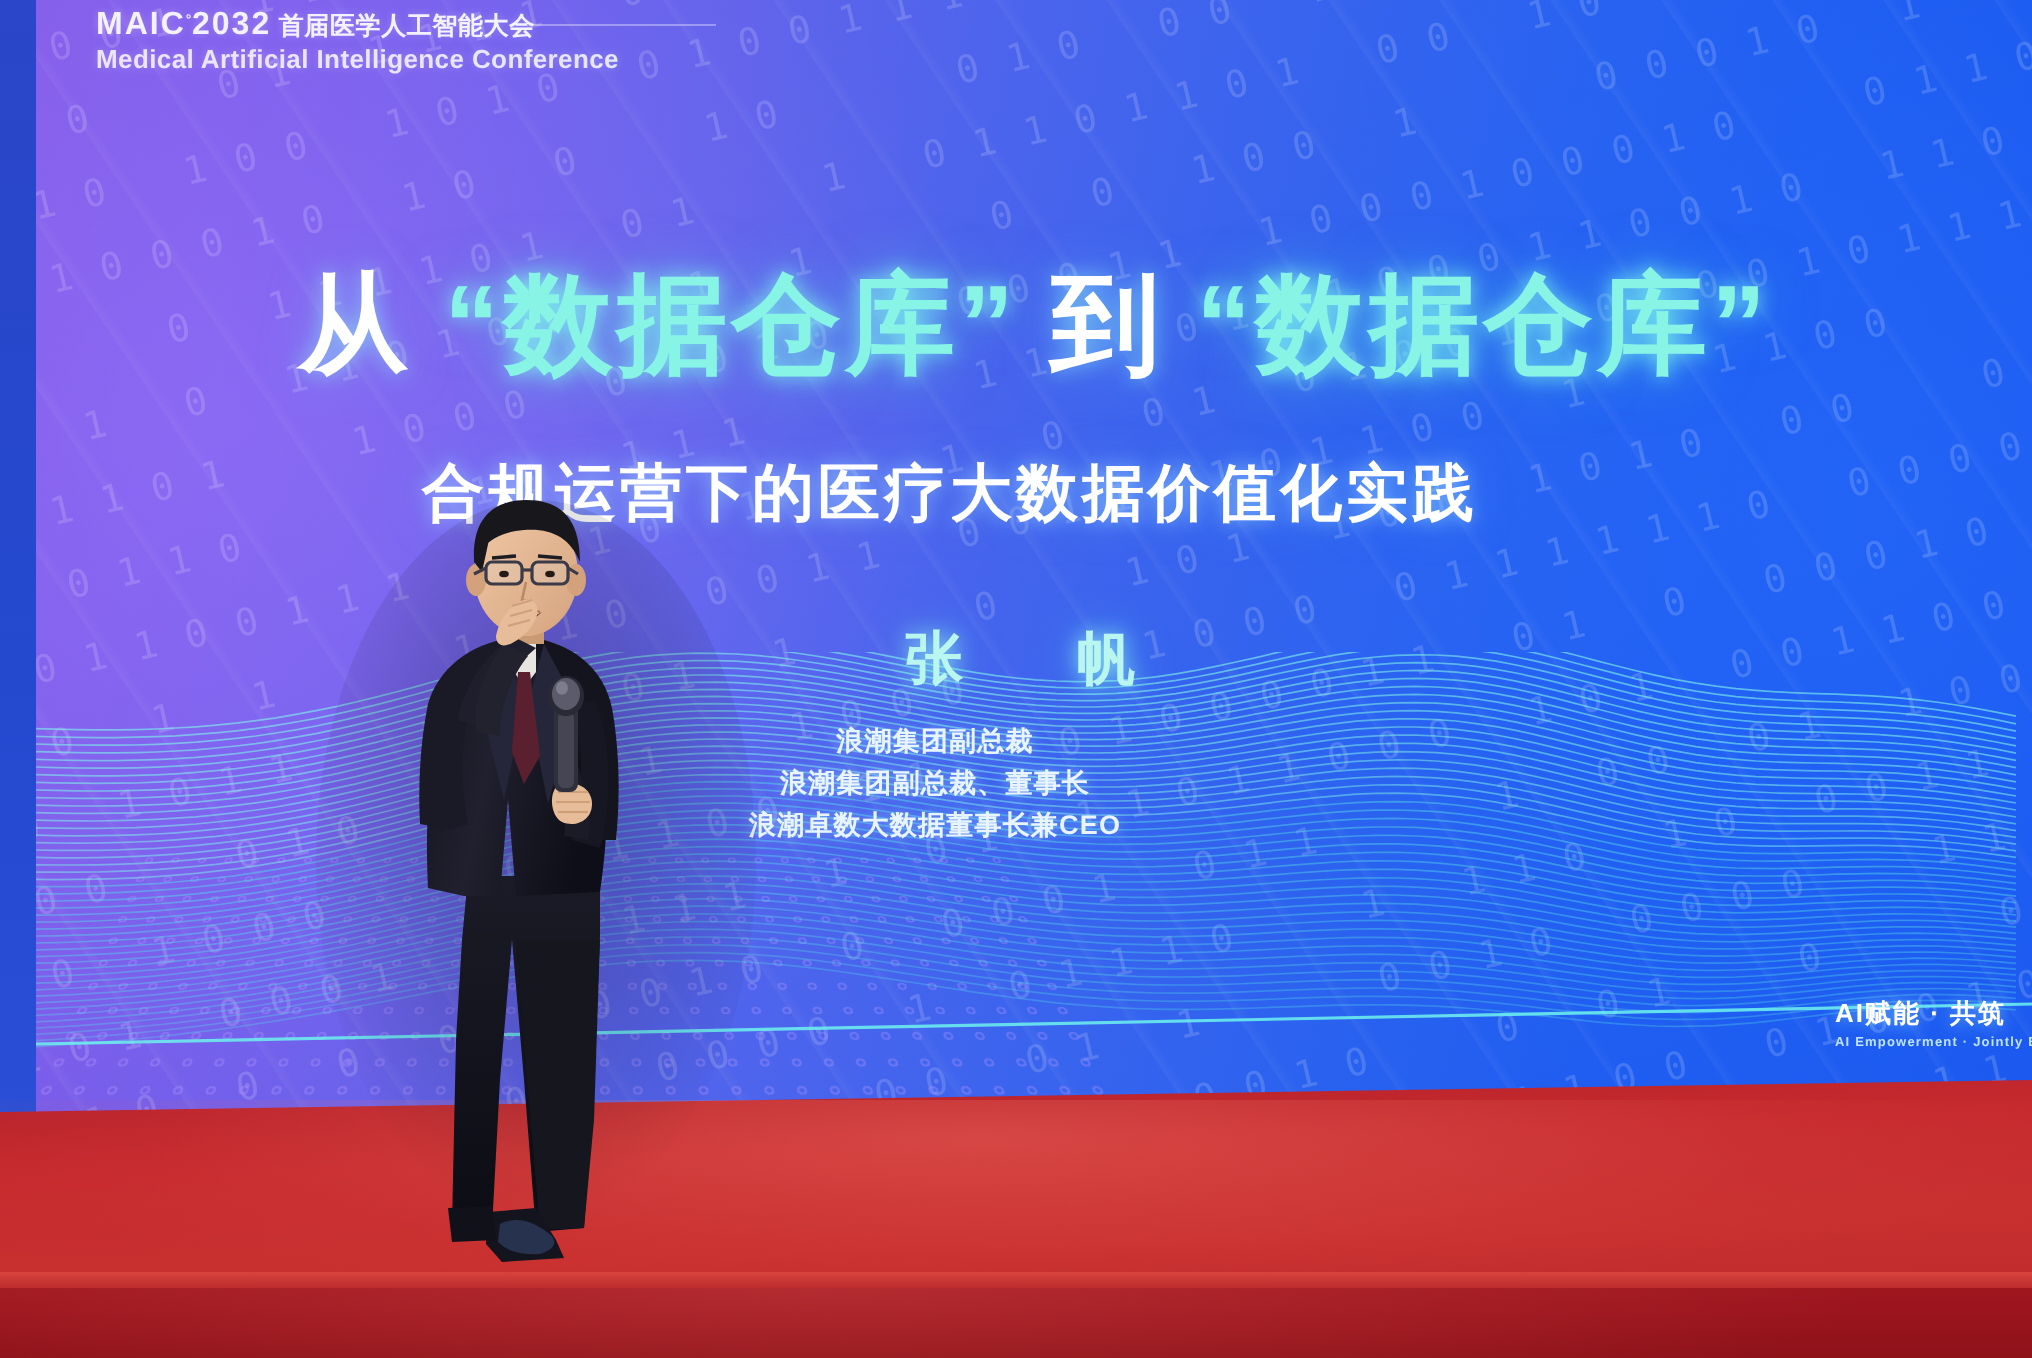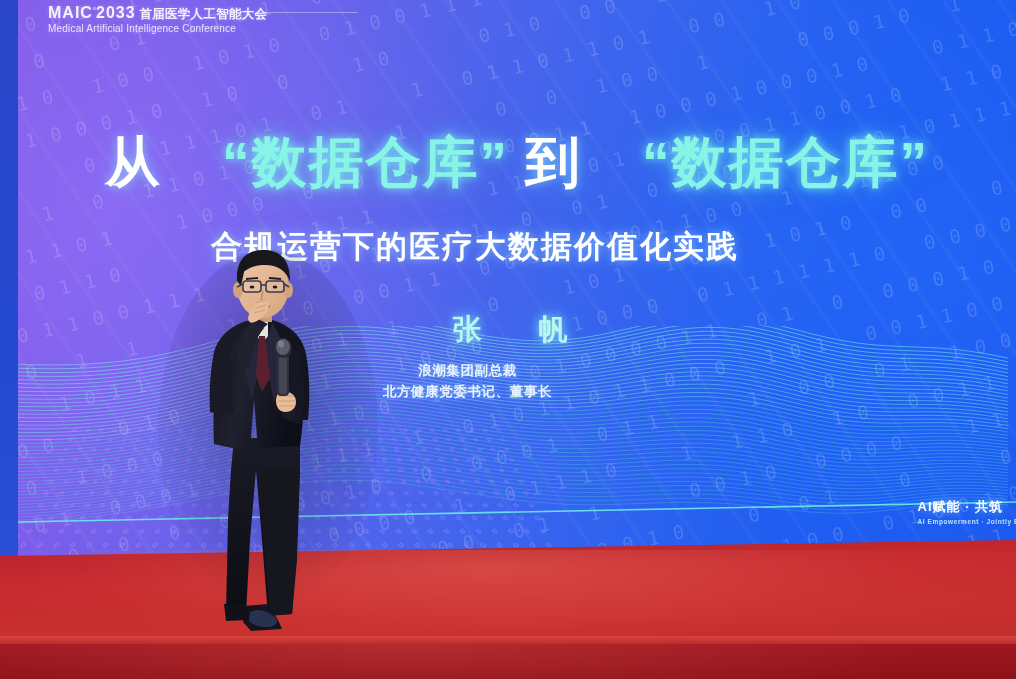--- a/index.html
+++ b/index.html
@@ -124,22 +124,22 @@
   }
   .conf-logo .logo-cn .maic {
     font-size: 16px;
     letter-spacing: 1px;
   }
   .conf-logo .logo-cn .sup {
     font-size: 7px;
     vertical-align: super;
   }
   .conf-logo .logo-en {
-    font-size: 10px;
-    font-weight: normal;
+    font-size: 13px;
+    font-weight: bold;
     letter-spacing: 0.2px;
     white-space: nowrap;
     opacity: 0.92;
     margin-top: 1px;
   }
   .logo-rule {
     position: absolute;
     left: 248px;
     top: 12px;
     width: 92px;
@@ -173,21 +173,20 @@
     color: #ffffff;
     text-shadow:
       0 0 10px rgba(150,255,245,0.55),
       0 0 26px rgba(120,220,255,0.35);
   }
   .title-main .q {
     color: #88f4e6;
     text-shadow:
       0 0 10px rgba(130,255,240,0.85),
       0 0 28px rgba(90,230,230,0.55);
-    margin-left: 44px;
   }
   .title-main .gap { display:inline-block; width: 16px; }
   .title-sub {
     position: absolute;
     top: 226px;
     width: 914px;
     font-size: 31px;
     font-weight: bold;
     letter-spacing: 2px;
     white-space: nowrap;
@@ -382,34 +381,35 @@
           <path d="M0.0 188.0L10.0 187.5L20.0 186.9L30.0 186.2L40.0 185.4L50.0 184.5L60.0 183.5L70.0 182.4L80.0 181.2L90.0 179.9L100.0 178.5L110.0 177.0L120.0 175.3L130.0 173.6L140.0 171.8L150.0 169.9L160.0 168.0L170.0 166.0L180.0 163.9L190.0 161.8L200.0 159.7L210.0 157.6L220.0 155.6L230.0 153.6L240.0 151.7L250.0 149.9L260.0 148.3L270.0 146.9L280.0 145.6L290.0 144.5L300.0 143.6L310.0 143.0L320.0 142.6L330.0 142.5L340.0 142.6L350.0 142.9L360.0 143.4L370.0 144.2L380.0 145.1L390.0 146.2L400.0 147.5L410.0 148.9L420.0 150.3L430.0 151.9L440.0 153.5L450.0 155.1L460.0 156.6L470.0 158.2L480.0 159.6L490.0 161.0L500.0 162.3L510.0 163.4L520.0 164.3L530.0 165.1L540.0 165.7L550.0 166.2L560.0 166.4L570.0 166.5L580.0 166.5L590.0 166.3L600.0 166.0L610.0 165.6L620.0 165.2L630.0 164.8L640.0 164.4L650.0 164.1L660.0 163.9L670.0 163.8L680.0 163.9L690.0 164.2L700.0 164.7L710.0 165.4L720.0 166.3L730.0 167.3L740.0 168.5L750.0 169.8L760.0 171.1L770.0 172.4L780.0 173.6L790.0 174.7L800.0 175.6L810.0 176.3L820.0 176.7L830.0 176.8L840.0 176.6L850.0 176.1L860.0 175.4L870.0 174.5L880.0 173.5L890.0 172.4L900.0 171.2L910.0 170.2L920.0 169.4L930.0 168.7L940.0 168.4L950.0 168.3L960.0 168.4L970.0 168.9L980.0 169.5L990.0 170.3" stroke="#54d9e8" stroke-opacity="0.34" fill="none" stroke-width="0.85"></path>
           <path d="M0.0 191.2L10.0 190.6L20.0 189.9L30.0 189.2L40.0 188.4L50.0 187.5L60.0 186.5L70.0 185.4L80.0 184.2L90.0 182.9L100.0 181.5L110.0 180.0L120.0 178.4L130.0 176.7L140.0 174.9L150.0 173.0L160.0 171.1L170.0 169.1L180.0 167.1L190.0 165.1L200.0 163.0L210.0 161.0L220.0 159.0L230.0 157.1L240.0 155.2L250.0 153.5L260.0 151.9L270.0 150.5L280.0 149.3L290.0 148.2L300.0 147.4L310.0 146.8L320.0 146.5L330.0 146.4L340.0 146.5L350.0 146.8L360.0 147.4L370.0 148.1L380.0 149.1L390.0 150.2L400.0 151.5L410.0 152.9L420.0 154.3L430.0 155.9L440.0 157.5L450.0 159.0L460.0 160.6L470.0 162.2L480.0 163.6L490.0 165.0L500.0 166.2L510.0 167.3L520.0 168.3L530.0 169.1L540.0 169.7L550.0 170.2L560.0 170.5L570.0 170.6L580.0 170.6L590.0 170.4L600.0 170.1L610.0 169.7L620.0 169.3L630.0 168.9L640.0 168.6L650.0 168.3L660.0 168.1L670.0 168.0L680.0 168.1L690.0 168.4L700.0 168.9L710.0 169.5L720.0 170.4L730.0 171.4L740.0 172.5L750.0 173.7L760.0 175.0L770.0 176.2L780.0 177.4L790.0 178.4L800.0 179.2L810.0 179.8L820.0 180.2L830.0 180.3L840.0 180.0L850.0 179.5L860.0 178.7L870.0 177.8L880.0 176.7L890.0 175.5L900.0 174.4L910.0 173.3L920.0 172.4L930.0 171.8L940.0 171.3L950.0 171.2L960.0 171.4L970.0 171.8L980.0 172.4L990.0 173.2" stroke="#54d9e8" stroke-opacity="0.33" fill="none" stroke-width="0.85"></path>
           <path d="M0.0 194.3L10.0 193.7L20.0 193.0L30.0 192.2L40.0 191.4L50.0 190.5L60.0 189.5L70.0 188.4L80.0 187.2L90.0 185.9L100.0 184.5L110.0 183.0L120.0 181.4L130.0 179.7L140.0 178.0L150.0 176.2L160.0 174.3L170.0 172.3L180.0 170.3L190.0 168.3L200.0 166.3L210.0 164.3L220.0 162.4L230.0 160.5L240.0 158.7L250.0 157.1L260.0 155.5L270.0 154.2L280.0 153.0L290.0 152.0L300.0 151.2L310.0 150.7L320.0 150.4L330.0 150.3L340.0 150.4L350.0 150.8L360.0 151.3L370.0 152.1L380.0 153.1L390.0 154.2L400.0 155.5L410.0 156.9L420.0 158.3L430.0 159.9L440.0 161.5L450.0 163.0L460.0 164.6L470.0 166.1L480.0 167.6L490.0 169.0L500.0 170.2L510.0 171.3L520.0 172.3L530.0 173.1L540.0 173.8L550.0 174.2L560.0 174.5L570.0 174.7L580.0 174.6L590.0 174.5L600.0 174.2L610.0 173.9L620.0 173.5L630.0 173.1L640.0 172.7L650.0 172.4L660.0 172.2L670.0 172.2L680.0 172.3L690.0 172.5L700.0 173.0L710.0 173.6L720.0 174.5L730.0 175.4L740.0 176.5L750.0 177.7L760.0 178.9L770.0 180.0L780.0 181.1L790.0 182.1L800.0 182.9L810.0 183.4L820.0 183.7L830.0 183.7L840.0 183.4L850.0 182.8L860.0 182.0L870.0 181.0L880.0 179.9L890.0 178.7L900.0 177.5L910.0 176.4L920.0 175.5L930.0 174.8L940.0 174.3L950.0 174.2L960.0 174.3L970.0 174.7L980.0 175.3L990.0 176.0" stroke="#54d9e8" stroke-opacity="0.33" fill="none" stroke-width="0.85"></path>
           <path d="M0.0 197.3L10.0 196.7L20.0 196.0L30.0 195.3L40.0 194.4L50.0 193.5L60.0 192.5L70.0 191.3L80.0 190.1L90.0 188.9L100.0 187.5L110.0 186.0L120.0 184.4L130.0 182.8L140.0 181.1L150.0 179.3L160.0 177.4L170.0 175.5L180.0 173.6L190.0 171.6L200.0 169.6L210.0 167.7L220.0 165.8L230.0 164.0L240.0 162.3L250.0 160.7L260.0 159.2L270.0 157.9L280.0 156.7L290.0 155.8L300.0 155.1L310.0 154.5L320.0 154.3L330.0 154.2L340.0 154.4L350.0 154.7L360.0 155.3L370.0 156.1L380.0 157.1L390.0 158.2L400.0 159.5L410.0 160.9L420.0 162.4L430.0 163.9L440.0 165.5L450.0 167.1L460.0 168.6L470.0 170.2L480.0 171.6L490.0 173.0L500.0 174.2L510.0 175.4L520.0 176.3L530.0 177.1L540.0 177.8L550.0 178.3L560.0 178.6L570.0 178.7L580.0 178.7L590.0 178.6L600.0 178.3L610.0 178.0L620.0 177.6L630.0 177.3L640.0 176.9L650.0 176.6L660.0 176.4L670.0 176.4L680.0 176.4L690.0 176.7L700.0 177.1L710.0 177.7L720.0 178.5L730.0 179.4L740.0 180.5L750.0 181.6L760.0 182.7L770.0 183.8L780.0 184.9L790.0 185.8L800.0 186.5L810.0 187.0L820.0 187.2L830.0 187.1L840.0 186.8L850.0 186.1L860.0 185.3L870.0 184.2L880.0 183.0L890.0 181.8L900.0 180.6L910.0 179.4L920.0 178.5L930.0 177.7L940.0 177.3L950.0 177.1L960.0 177.2L970.0 177.6L980.0 178.2L990.0 178.9" stroke="#54d9e8" stroke-opacity="0.32" fill="none" stroke-width="0.85"></path>
         </g>
       <line x1="0" y1="196" x2="998" y2="176" stroke="#6ef3ee" stroke-width="1.6" opacity="0.85"></line>
     </svg>
 
     <div class="conf-logo">
       <div class="logo-cn">
-        <span class="maic">MAIC</span><span class="sup">°</span><span class="maic">2033</span>
+        <span class="maic">MAIC</span><span class="sup">°</span><span class="maic">2032</span>
         <span>首届医学人工智能大会</span>
       </div>
       <div class="logo-en">Medical Artificial Intelligence Conference</div>
     </div>
     <div class="logo-rule"></div>
 
     <div class="slide-text">
       <div class="title-main" id="title-main"><span class="">从</span><span class="gap"></span><span class="q">“数据仓库”</span><span class="gap"></span><span class="">到</span><span class="gap"></span><span class="q">“数据仓库”</span></div>
       <div class="title-sub">合规运营下的医疗大数据价值化实践</div>
       <div class="speaker-name">张　帆</div>
       <div class="speaker-titles" id="speaker-titles">
           <div>浪潮集团副总裁</div>
-          <div>北方健康党委书记、董事长</div>
+          <div>浪潮集团副总裁、董事长</div>
+          <div>浪潮卓数大数据董事长兼CEO</div>
         </div>
     </div>
 
     <div class="tagline">
       <div class="tag-cn">AI赋能 · 共筑</div>
       <div class="tag-en">AI Empowerment · Jointly Bu</div>
     </div>
   </div>
 
   <div class="stage-floor">

